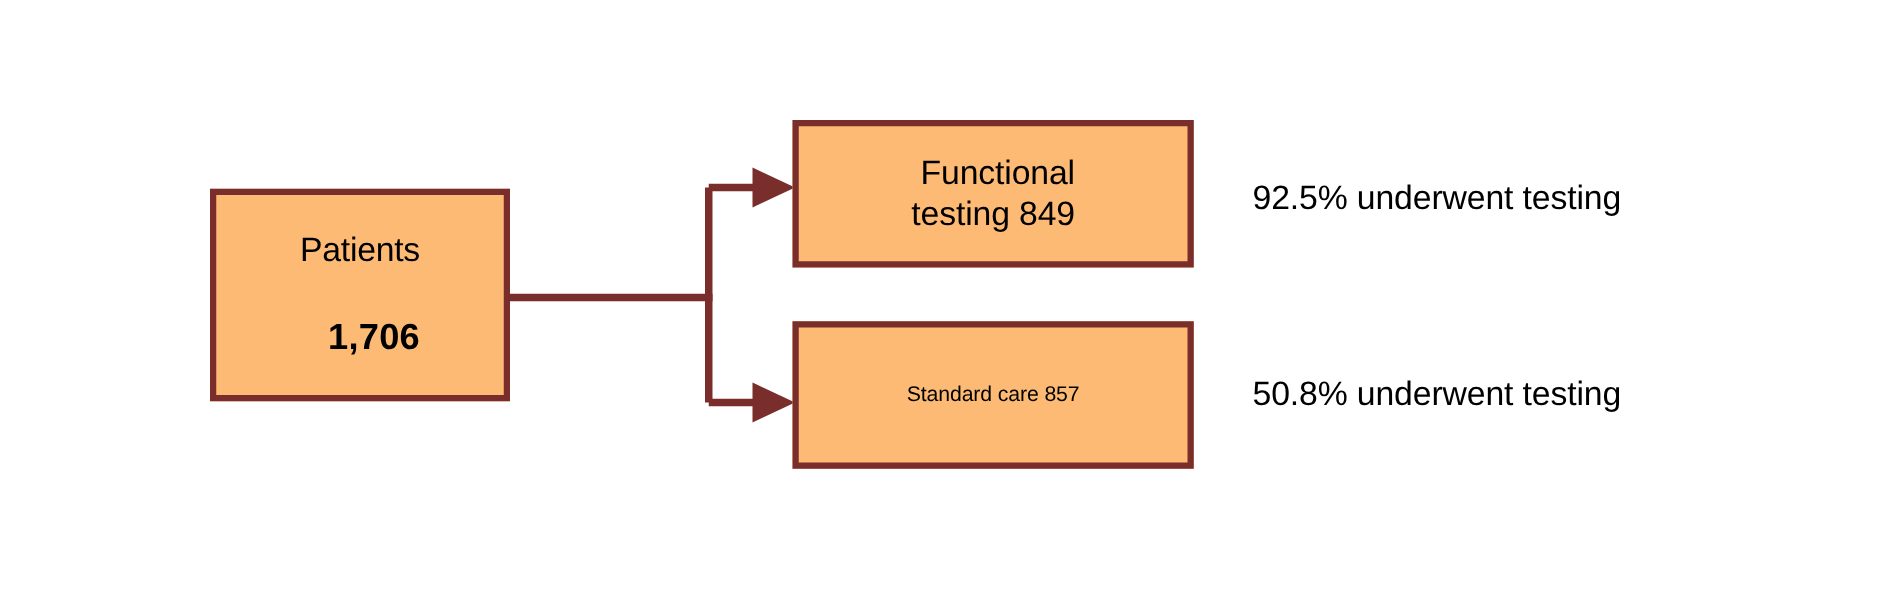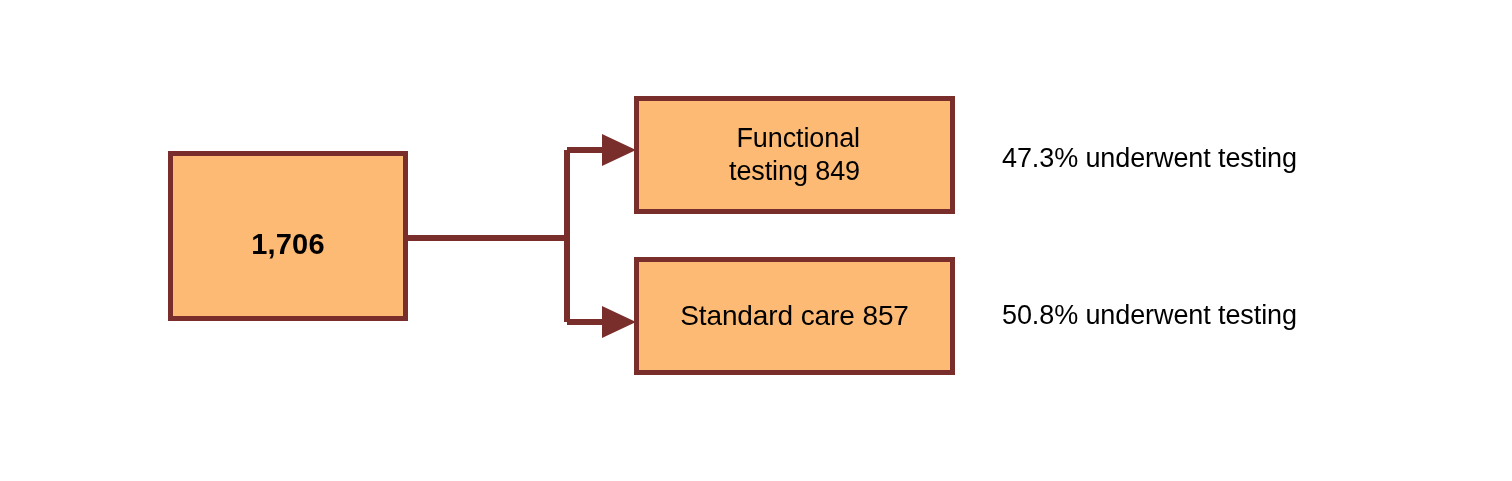--- a/index.html
+++ b/index.html
@@ -81,21 +81,21 @@
   }
 
   
   #node-standard {
     left: 634px;
     top: 257px;
     width: 321px;
     height: 118px;
   }
   #node-standard .node-text {
-    font-size: 28px;
+    font-size: 17px;
     font-weight: 400;
     letter-spacing: -0.1px;
   }
 
   
   .annotation {
     position: absolute;
     font-size: 27px;
     font-weight: 400;
     color: #000000;
@@ -124,29 +124,30 @@
 
     <path d="M 567 150 L 606 150" stroke="#7a2e2c" stroke-width="6" fill="none"></path>
     <polygon points="602,134 636,150 602,166" fill="#7a2e2c"></polygon>
 
     <path d="M 567 322 L 606 322" stroke="#7a2e2c" stroke-width="6" fill="none"></path>
     <polygon points="602,306 636,322 602,338" fill="#7a2e2c"></polygon>
   </svg>
 
   <div class="node" id="node-patients">
     <div class="node-text">
+      <span class="line-top">Patients</span>
       <span class="line-bottom">1,706</span>
     </div>
   </div>
 
   <div class="node" id="node-functional">
     <div class="node-text">Functional
 testing  849</div>
   </div>
 
   <div class="node" id="node-standard">
     <div class="node-text">Standard care  857</div>
   </div>
 
-  <div class="annotation" id="annotation-functional">47.3% underwent testing</div>
+  <div class="annotation" id="annotation-functional">92.5% underwent testing</div>
   <div class="annotation" id="annotation-standard">50.8% underwent testing</div>
 
 </div>
 
 </body></html>

